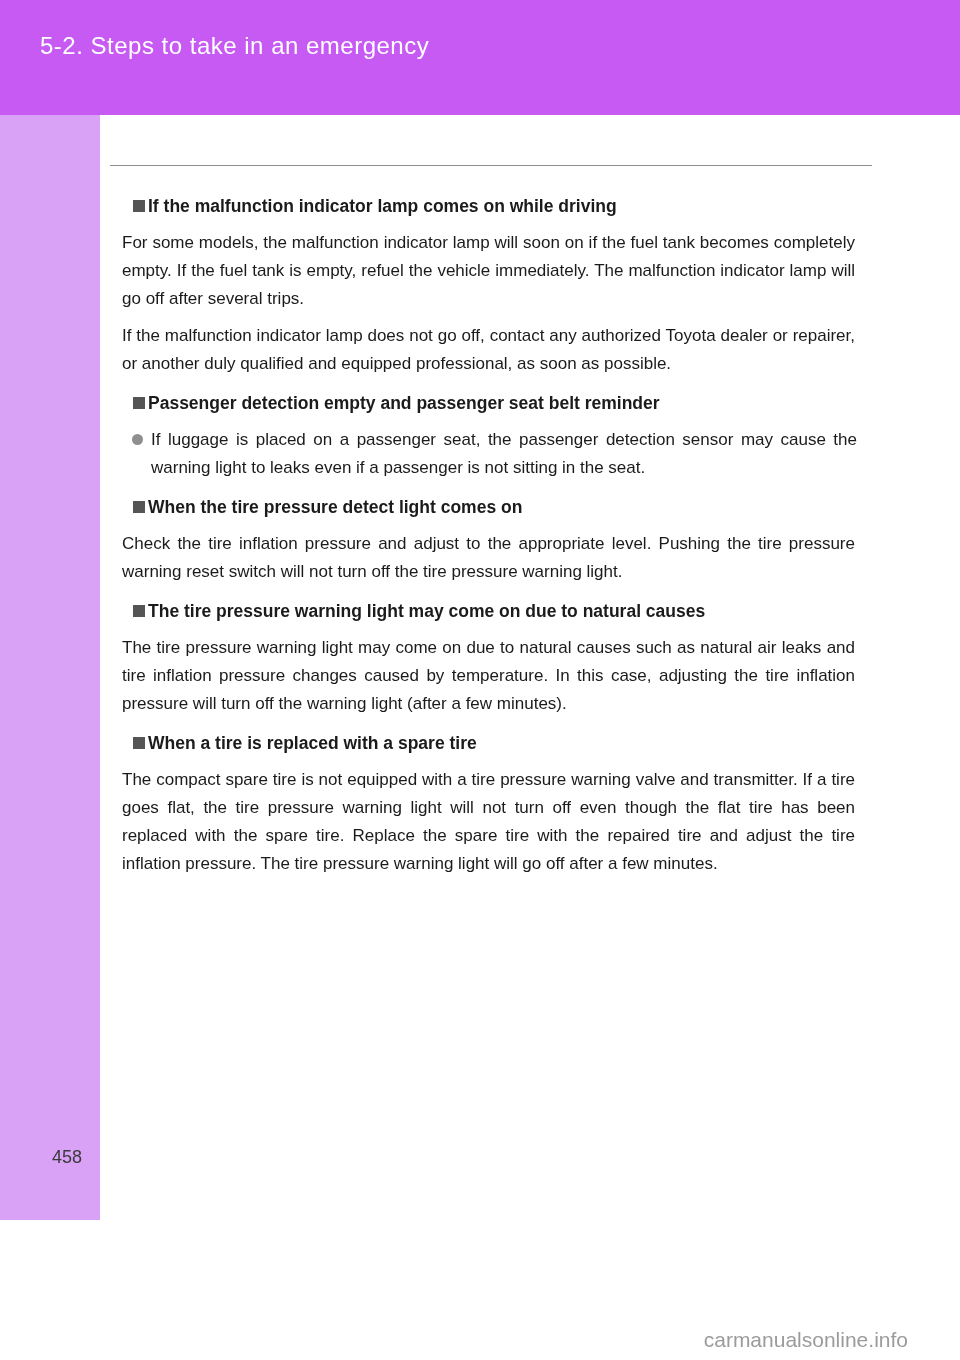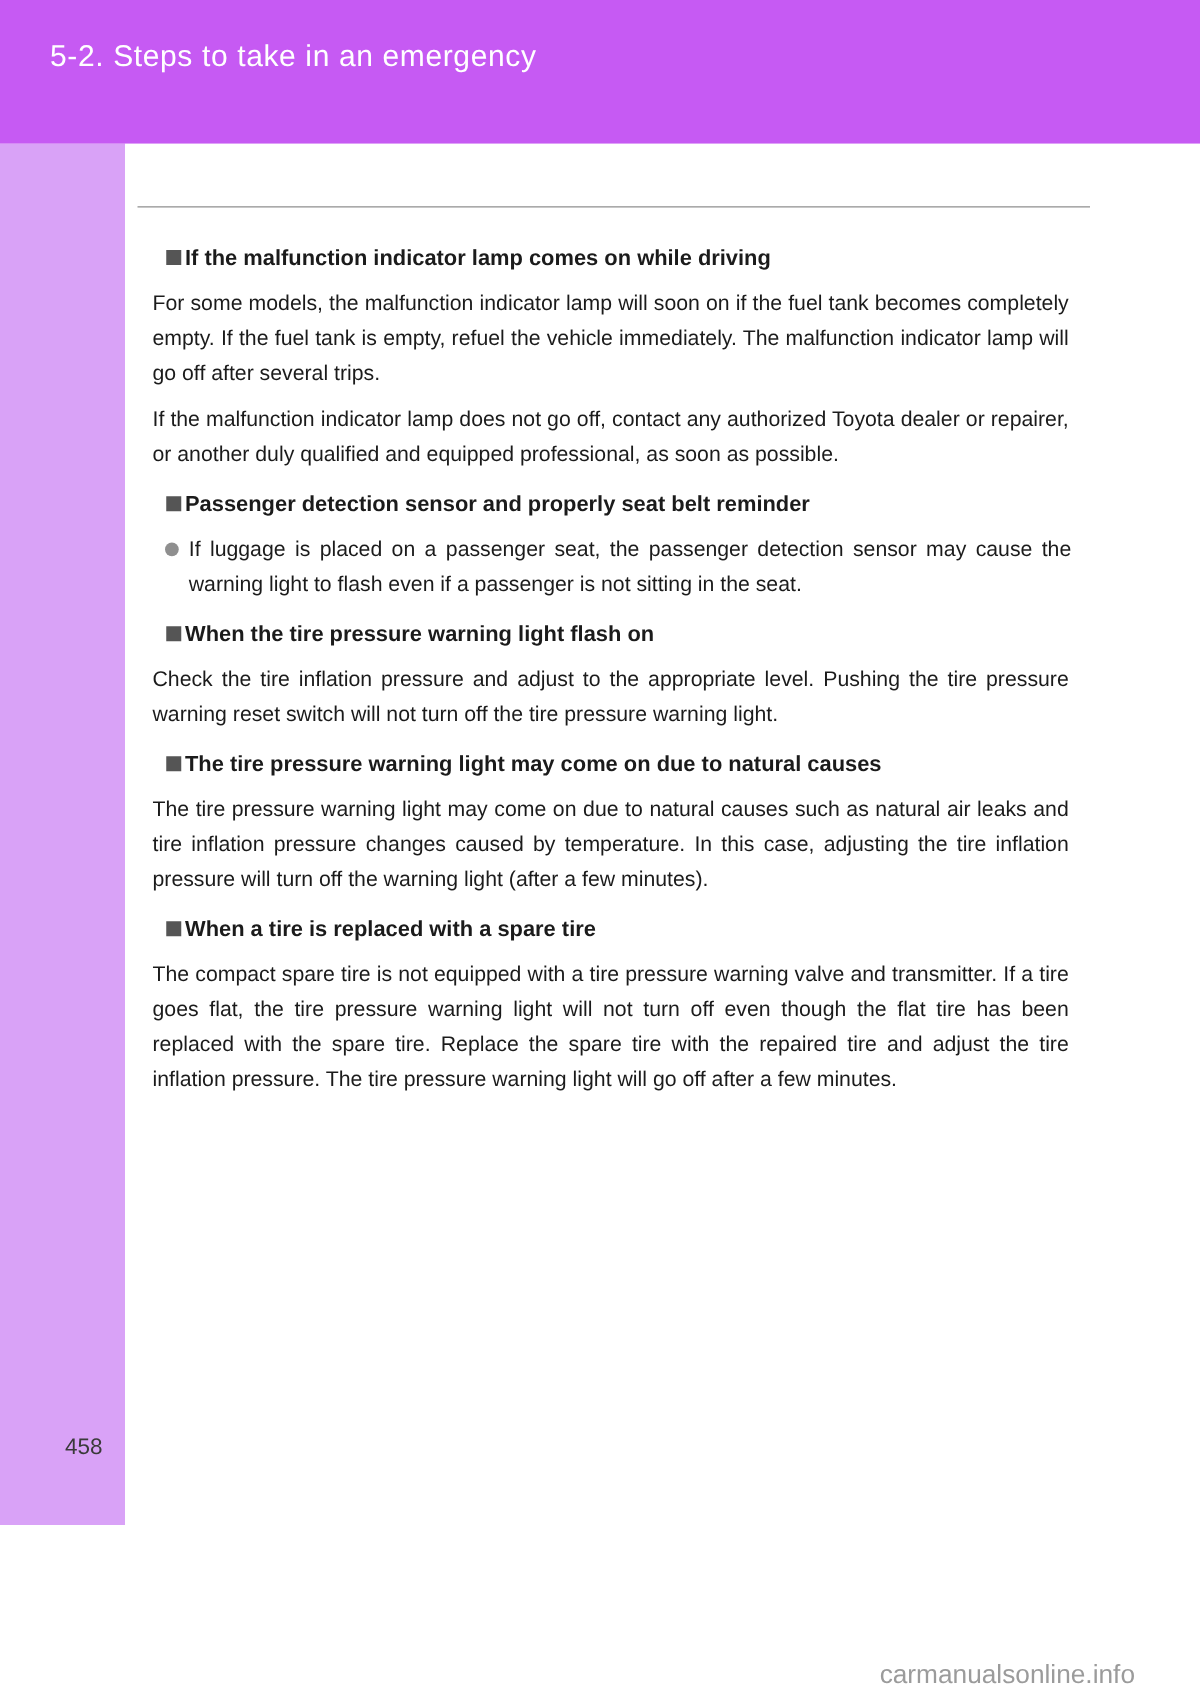--- a/index.html
+++ b/index.html
@@ -135,32 +135,32 @@
           <span class="sq"></span>
           <h2>If the malfunction indicator lamp comes on while driving</h2>
         </div>
         <p class="para">For some models, the malfunction indicator lamp will soon on if the fuel tank becomes completely empty. If the fuel tank is empty, refuel the vehicle immediately. The malfunction indicator lamp will go off after several trips.</p>
         <p class="para">If the malfunction indicator lamp does not go off, contact any authorized Toyota dealer or repairer, or another duly qualified and equipped professional, as soon as possible.</p>
       </div>
 
       <div class="section">
         <div class="heading-row">
           <span class="sq"></span>
-          <h2>Passenger detection sensor and properly seat belt reminder</h2>
+          <h2>Passenger detection empty and passenger seat belt reminder</h2>
         </div>
         <div class="bullet-item">
           <span class="dot"></span>
-          <p>If luggage is placed on a passenger seat, the passenger detection sensor may cause the warning light to flash even if a passenger is not sitting in the seat.</p>
+          <p>If luggage is placed on a passenger seat, the passenger detection sensor may cause the warning light to leaks even if a passenger is not sitting in the seat.</p>
         </div>
       </div>
 
       <div class="section">
         <div class="heading-row">
           <span class="sq"></span>
-          <h2>When the tire pressure warning light flash on</h2>
+          <h2>When the tire pressure detect light comes on</h2>
         </div>
         <p class="para">Check the tire inflation pressure and adjust to the appropriate level. Pushing the tire pressure warning reset switch will not turn off the tire pressure warning light.</p>
       </div>
 
       <div class="section">
         <div class="heading-row">
           <span class="sq"></span>
           <h2>The tire pressure warning light may come on due to natural causes</h2>
         </div>
         <p class="para">The tire pressure warning light may come on due to natural causes such as natural air leaks and tire inflation pressure changes caused by temperature. In this case, adjusting the tire inflation pressure will turn off the warning light (after a few minutes).</p>

